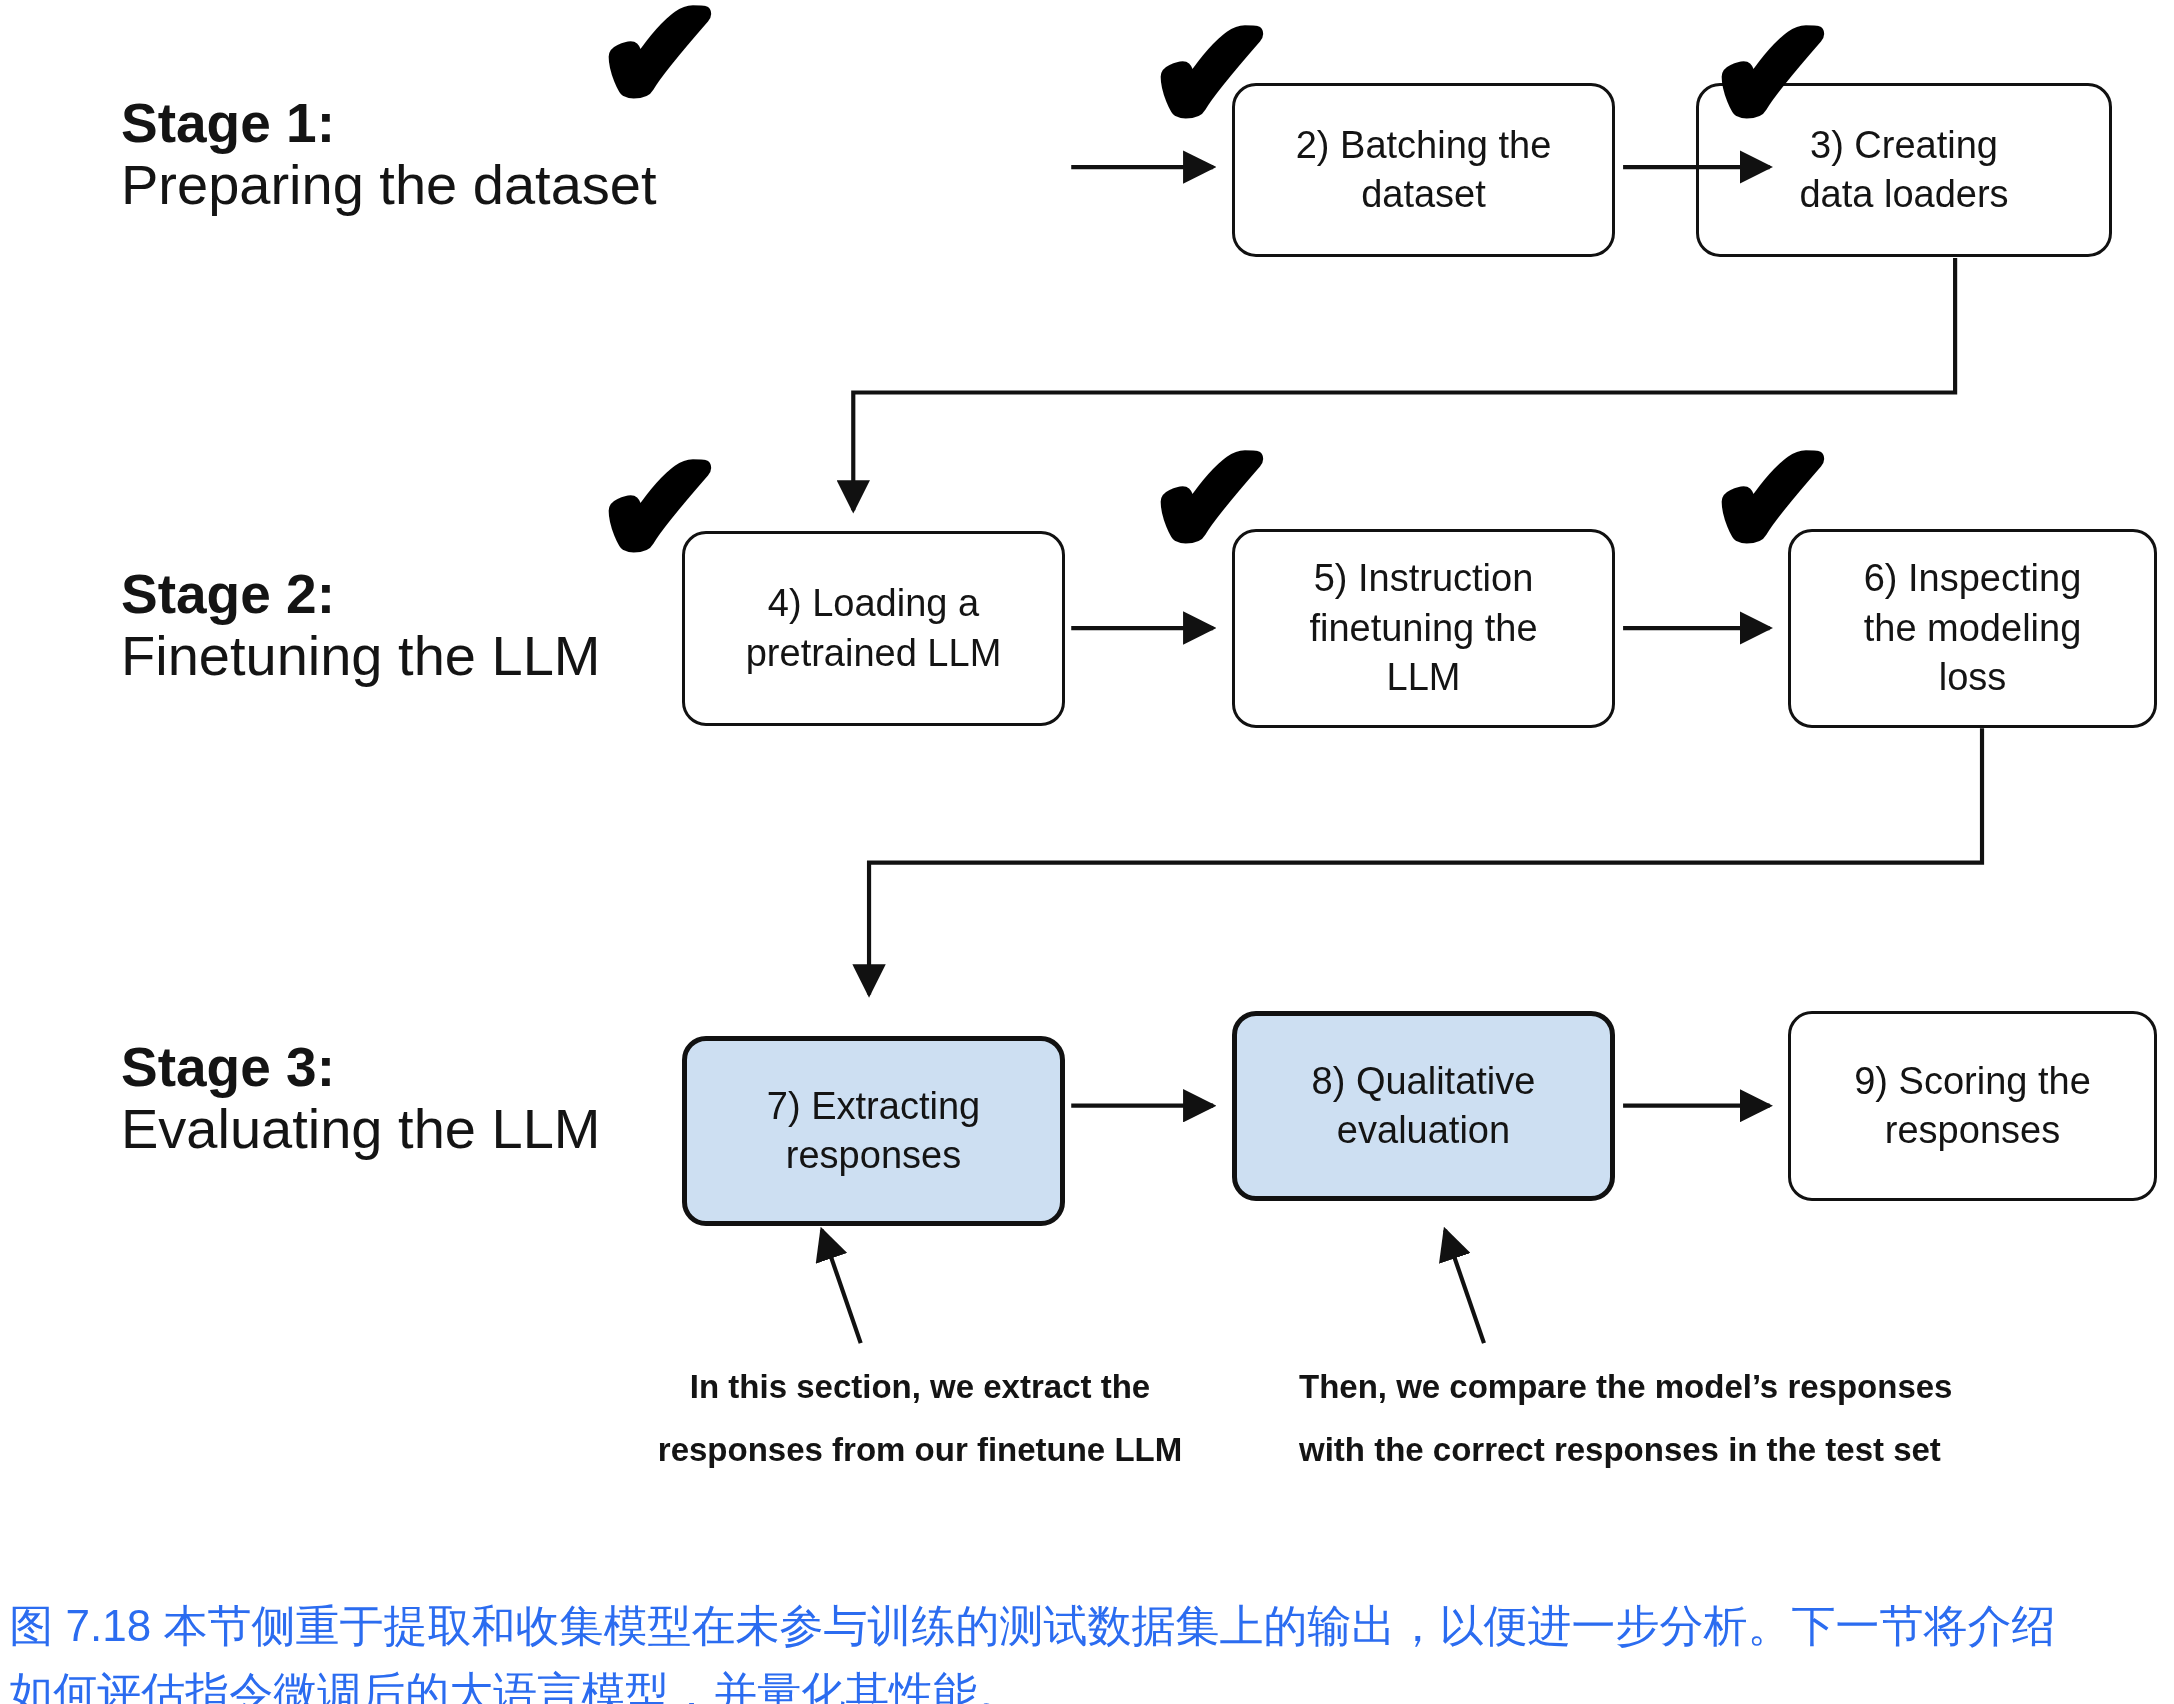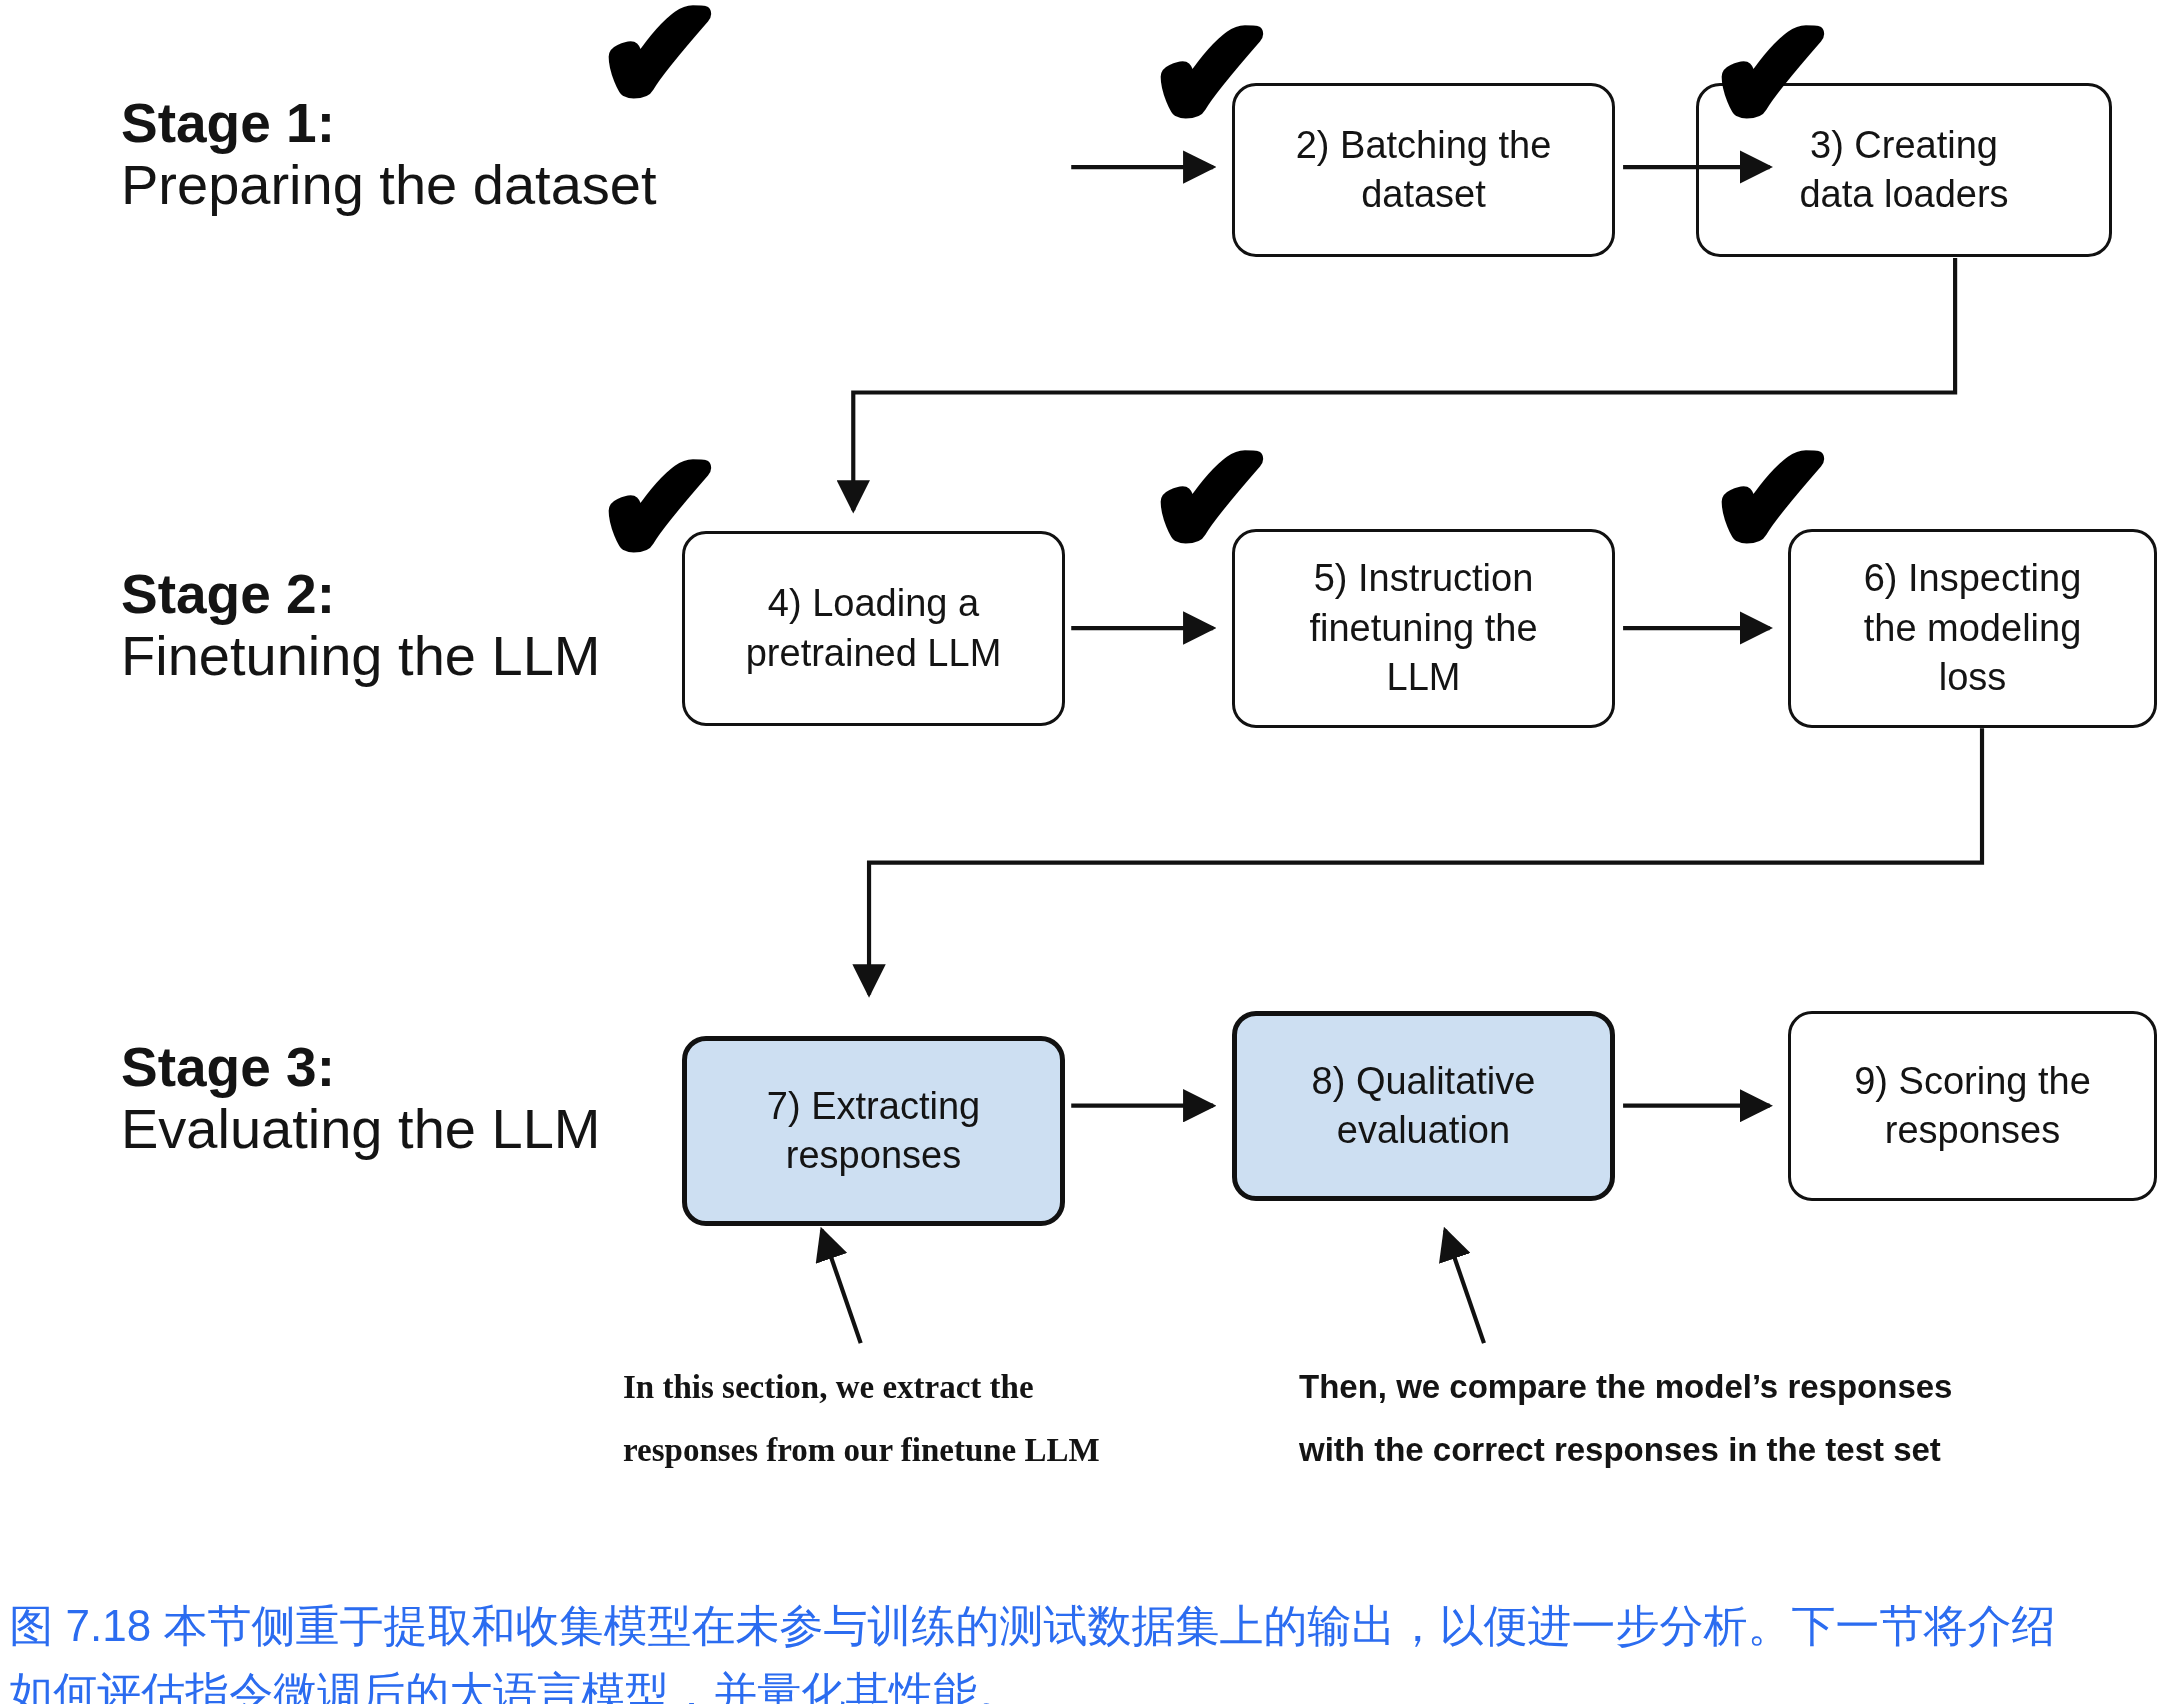--- a/index.html
+++ b/index.html
@@ -52,21 +52,21 @@
     z-index:2;
     pointer-events:none;
   }
   .annotation{
     position:absolute;
     font-size:33px;font-weight:bold;
     line-height:1.9;
     white-space:pre-line;
     color:#141414;
   }
-  .annotation.centered{font-family:Liberation Serif, serif;}
+  .annotation.centered{text-align:center;}
   .caption{
     position:absolute;
     left:9.3px;top:1569px;width:2156px;
     font-size:44px;line-height:1.52;
     color:var(--caption-blue);
     white-space:pre-line;
     margin-top:24px;
   }
 </style>
 </head>

